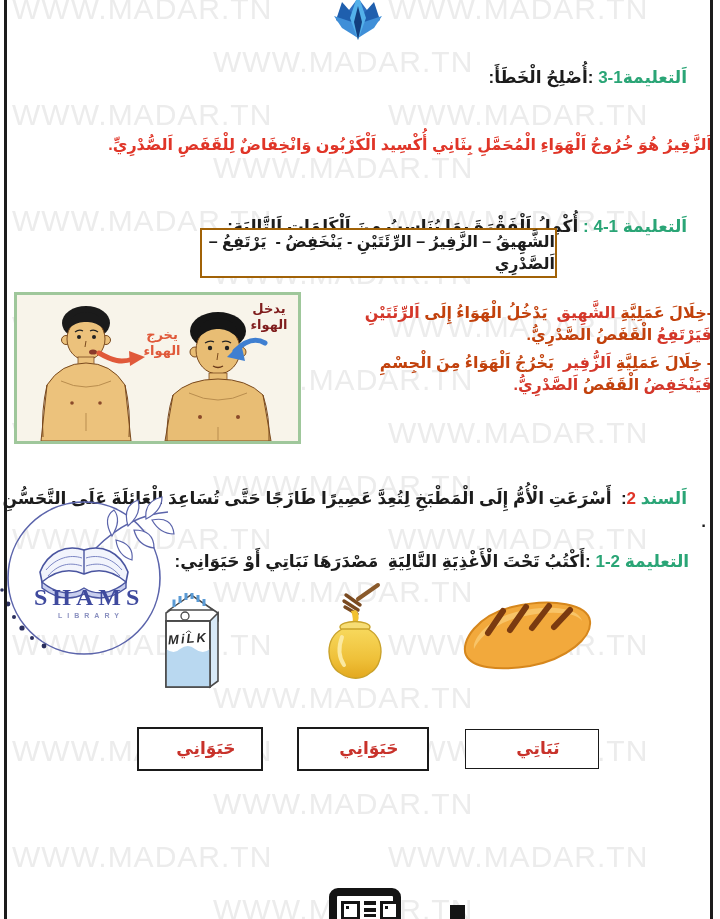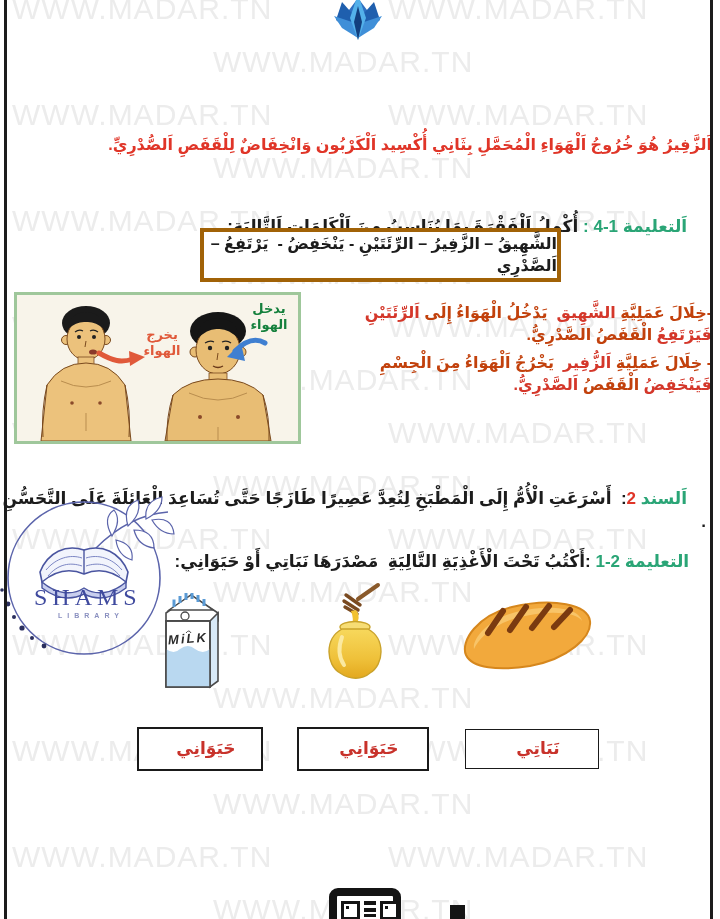--- a/index.html
+++ b/index.html
@@ -11,42 +11,42 @@
   
   .wm-layer{position:absolute;inset:0;z-index:0;pointer-events:none;}
   .wm{position:absolute;font-size:30px;font-weight:500;letter-spacing:1px;color:#ececec;white-space:nowrap;}
   
   .abs{position:absolute;z-index:2;}
   .ar{direction:rtl;text-align:right;font-weight:700;color:#1c1c1c;font-size:17px;line-height:1.35;white-space:pre-wrap;}
   .green{color:#2aa576;}
   .rednum{color:#e03528;}
   .redline{color:#e03528;}
   .rt-black{color:#c2410c;} .rt-red{color:#d4372a;}
-  .wordbox{left:200px;top:228px;width:353px;height:46px;border:4px solid #a16207;background:#fff;
+  .wordbox{left:200px;top:228px;width:353px;height:46px;border:2px solid #a16207;background:#fff;
            display:flex;align-items:center;justify-content:center;}
   .wordbox .ar{font-size:16px;}
   
   .figure{left:14px;top:292px;width:287px;height:152px;background:#f8f4ea;border:3px solid #9fc79b;box-sizing:border-box;}
   .fig-label{position:absolute;z-index:2;font-size:13px;font-weight:700;text-align:center;direction:rtl;line-height:1.25;}
   .fig-label.exhale{left:116px;top:32px;width:58px;color:#e0593a;}
-  .fig-label.inhale{left:222px;top:6px;width:60px;color:#15803d;}
+  .fig-label.inhale{left:222px;top:6px;width:60px;color:#7f1d1d;}
   
   .ansbox{border:2.5px solid #1a1a1a;background:#fff;display:flex;align-items:center;justify-content:center;padding-left:12px;}
   .ansbox .ar{color:#c8322b;font-size:17px;}
   .ansbox.thin{border-width:1.5px;}
   
   .qr{left:329px;top:888px;width:56px;height:46px;border:8px solid #141414;border-radius:9px;background:#fff;}
   .qr-inner{position:absolute;left:4px;top:5px;display:flex;gap:4px;align-items:flex-start;}
   .finder{width:13px;height:13px;border:3px solid #141414;background:#fff;position:relative;}
   .finder::after{content:"";position:absolute;left:2px;top:2px;width:3px;height:3px;background:#141414;}
   .qr-mid{width:12px;height:16px;background:
       linear-gradient(#141414 0 4px,#fff 4px 7px,#141414 7px 11px,#fff 11px 13px,#141414 13px 16px);}
   .qr-dot{left:450px;top:905px;width:15px;height:14px;background:#141414;}
   
-  .shams-name{font-family:"Liberation Serif","DejaVu Serif",serif;font-size:24px;letter-spacing:5px;color:#3f4a9e;font-weight:400;}
+  .shams-name{font-family:"Liberation Serif","DejaVu Serif",serif;font-size:24px;letter-spacing:5px;color:#3f4a9e;font-weight:700;}
   .shams-sub{font-size:7px;letter-spacing:5px;color:#8a90c0;font-weight:700;}
   .milk-word{font-size:13px;font-weight:700;color:#2b2b2b;letter-spacing:2px;font-style:italic;}
 </style>
 </head>
 <body>
 
 <div class="page">
 
   <div class="wm-layer" id="wm-layer">
       <span class="wm" style="left: 12px; top: -8px;">WWW.MADAR.TN</span>
@@ -84,20 +84,23 @@
   <svg class="abs" style="left:332px;top:-6px;" width="52" height="48" viewBox="0 0 52 48">
     <path d="M26,44 L14,20 L26,4 L38,20 Z" fill="#2d6fc0"></path>
     <path d="M26,44 L4,26 L10,8 L26,26 Z" fill="#1f5fae"></path>
     <path d="M26,44 L48,26 L42,8 L26,26 Z" fill="#1f5fae"></path>
     <path d="M26,44 L10,34 L2,22 L20,28 Z" fill="#3f8fd8"></path>
     <path d="M26,44 L42,34 L50,22 L32,28 Z" fill="#3f8fd8"></path>
     <path d="M26,46 L18,24 L26,0 L34,24 Z" fill="#53b1ea"></path>
     <path d="M26,46 L22,28 L26,12 L30,28 Z" fill="#123f7e"></path>
   </svg>
 
+  <div class="abs ar" style="right:14px;top:44px;">
+    <span class="green">اَلتعليمة1-3</span><span> :أُصْلِحُ الْخَطَأَ:</span>
+  </div>
 
 
   <div class="abs ar redline" style="right:8px;top:134px;font-size:16px;">اَلزَّفِيرُ هُوَ خُرُوجُ اَلْهَوَاءِ الْمُحَمَّلِ بِثَانِي أُكْسِيد اَلْكَرْبُون وَانْخِفَاضٌ لِلْقَفَصِ اَلصُّدْرِيِّ.</div>
 
   <div class="abs ar" style="right:14px;top:193px;">
     <span class="green">اَلتعليمة 1-4 : </span><span>أُكْمِلُ اَلْفَقْرَةَ بِمَا يُنَاسِبُ مِنَ اَلْكَلِمَاتِ اَلتَّالِيَةِ:</span>
   </div>
 
   <div class="abs wordbox">
     <span class="ar">الشَّهِيقُ – الزَّفِيرُ – الرِّئَتَيْنِ - يَنْخَفِضُ -  يَرْتَفِعُ – اَلصَّدْرِي</span>

